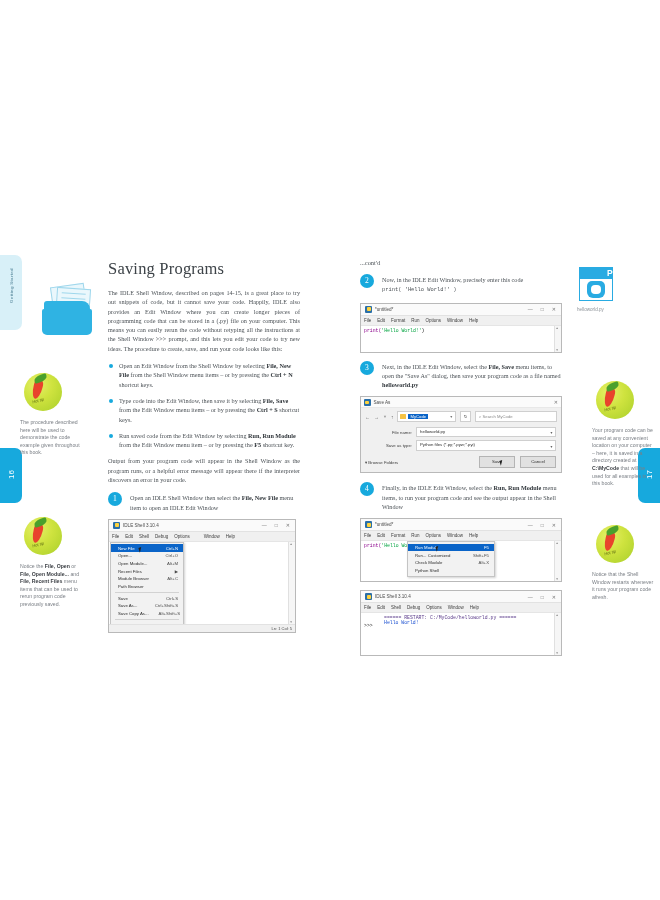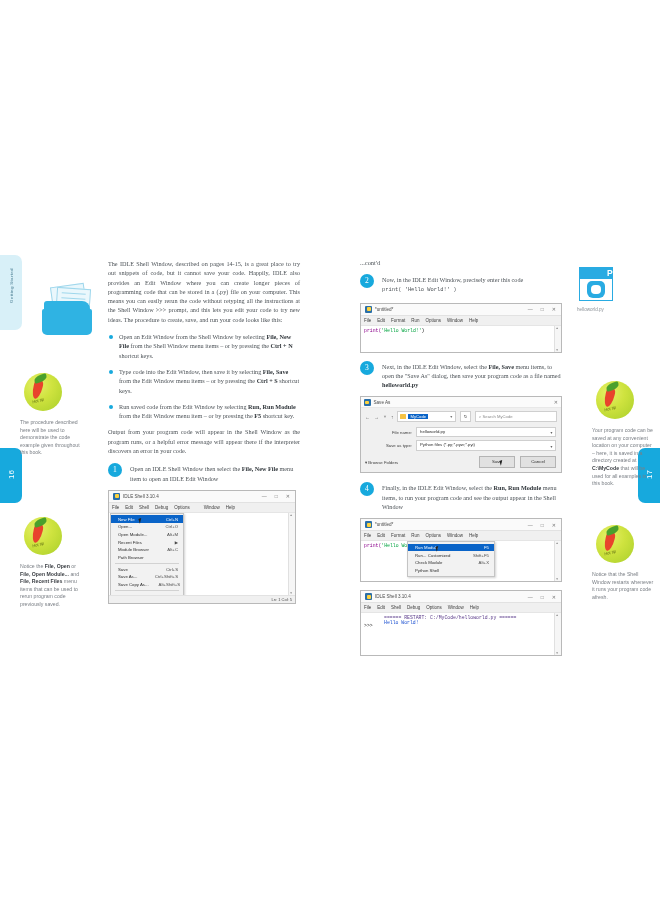--- a/index.html
+++ b/index.html
@@ -276,20 +276,21 @@
   <div class="tip-badge" style="left:596px;top:270px;">
     <div class="apple"></div>
     <div class="chili"></div>
     <div class="leaf"></div>
     <div class="hot">Hot tip</div>
   </div>
   <div class="tip-text" style="left:592px;top:316px;">Notice that the Shell Window restarts whenever it runs your program code afresh.</div>
 
   <div class="col" style="left:108px;top:4px;width:192px;">
 
+    <h1 class="title">Saving Programs</h1>
 
     <p class="body">The IDLE Shell Window, described on pages 14-15, is a great place to try out snippets of code, but it cannot save your code. Happily, IDLE also provides an Edit Window where you can create longer pieces of programming code that can be stored in a (.py) file on your computer. This means you can easily rerun the code without retyping all the instructions at the Shell Window &gt;&gt;&gt; prompt, and this lets you edit your code to try new ideas. The procedure to create, save, and run your code looks like this:</p>
 
     <ul class="bul">
       <li>Open an Edit Window from the Shell Window by selecting <b>File, New File</b> from the Shell Window menu items – or by pressing the <b>Ctrl + N</b> shortcut keys.</li>
       <li>Type code into the Edit Window, then save it by selecting <b>File, Save</b> from the Edit Window menu items – or by pressing the <b>Ctrl + S</b> shortcut keys.</li>
       <li>Run saved code from the Edit Window by selecting <b>Run, Run Module</b> from the Edit Window menu item – or by pressing the <b>F5</b> shortcut key.</li>
     </ul>
 
     <p class="body">Output from your program code will appear in the Shell Window as the program runs, or a helpful error message will appear there if the interpreter discovers an error in your code.</p>

